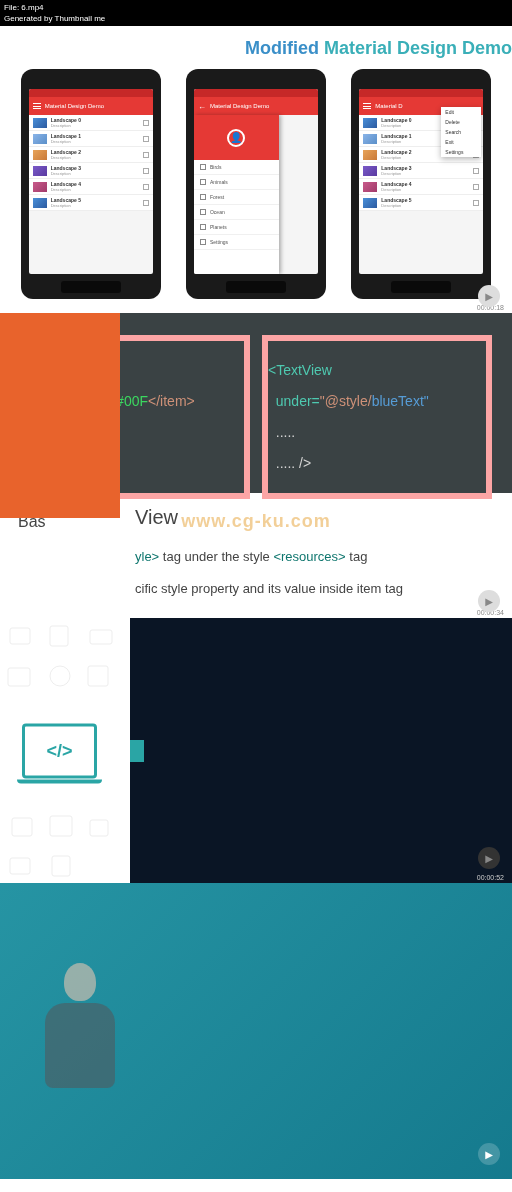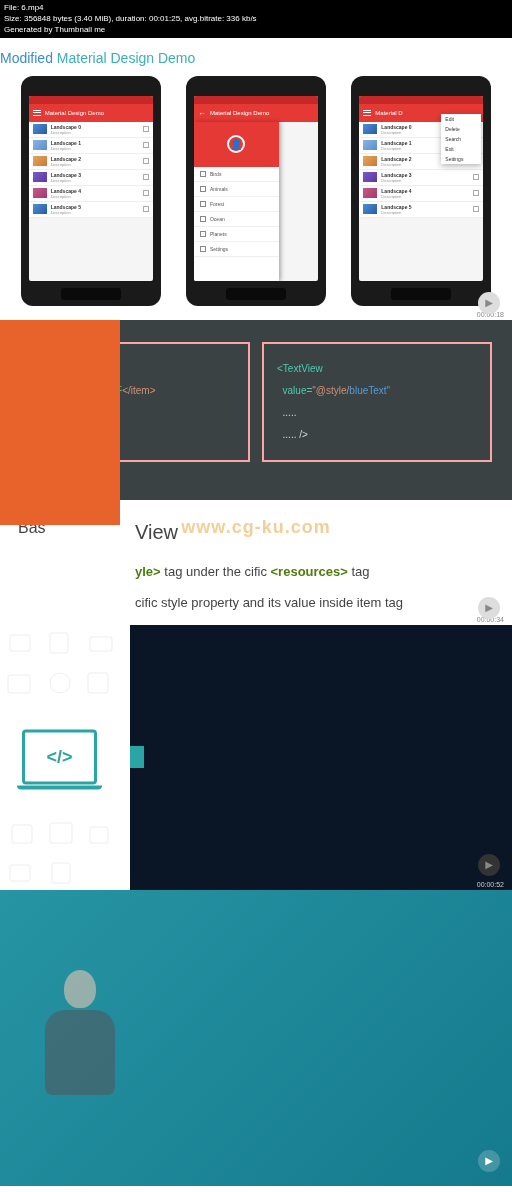--- a/index.html
+++ b/index.html
@@ -1,19 +1,19 @@
 <!DOCTYPE html>
 <html><head>
 <meta charset="utf-8">
 <style>
 *{margin:0;padding:0;box-sizing:border-box;font-family:Arial,sans-serif}
 body{width:512px;background:#fff}
 .top-meta{background:#000;color:#fff;font-size:8px;padding:2px 4px;line-height:1.4}
 .section1{background:#fff;padding:12px 0 4px;position:relative}
-.title{text-align:left;font-size:14px;font-weight:400}
+.title{text-align:right;font-size:18px;font-weight:700}
 .title .m1{color:#3a8fc8}.title .m2{color:#3aafb8}
 .phones{display:flex;justify-content:space-around;padding:10px 8px}
 .phone{width:140px;height:230px;background:#1a1a1a;border-radius:12px;padding:20px 8px 25px;position:relative}
 .phone::after{content:"";position:absolute;bottom:6px;left:50%;transform:translateX(-50%);width:60px;height:12px;border-radius:3px;background:#0a0a0a}
 .screen{width:100%;height:100%;background:#f5f5f5;border-radius:2px;overflow:hidden;display:flex;flex-direction:column}
 .status{height:8px;background:#c62828}
 .appbar{height:18px;background:#e53935;color:#fff;font-size:6px;display:flex;align-items:center;padding:0 4px;gap:4px}
 .ham{width:8px;height:6px;display:flex;flex-direction:column;justify-content:space-between}
 .ham span{height:1px;background:#fff}
 .arrow{font-size:8px}
@@ -34,28 +34,28 @@
 .ditem{padding:4px 6px;font-size:5px;color:#555;border-bottom:1px solid #f0f0f0;display:flex;align-items:center;gap:4px}
 .dicon{width:6px;height:6px;border:1px solid #888}
 .menu{position:absolute;right:2px;top:18px;width:40px;background:#fff;box-shadow:0 2px 6px rgba(0,0,0,.3);z-index:5}
 .mitem{padding:2px 4px;font-size:5px;color:#333}
 .ts{position:absolute;bottom:2px;right:8px;font-size:7px;color:#888}
 .play{position:absolute;bottom:6px;right:12px;width:22px;height:22px;border-radius:50%;background:#ddd;display:flex;align-items:center;justify-content:center;font-size:10px;color:#888}
 .section2{position:relative;background:#fff;height:305px;overflow:hidden}
 .codebg{background:#3a4244;height:180px;position:relative;padding:20px 0}
 .orange{position:absolute;left:0;top:0;width:120px;height:205px;background:#e8632c;z-index:2}
 .codeboxes{display:flex;gap:12px;padding:0 12px;position:absolute;left:8px;right:8px;top:22px}
-.codebox{border:2px solid #fca5a5;padding:14px 13px;flex:1;font-family:'Courier New',monospace;font-size:10px;line-height:2.2;color:#d4d4d4}
+.codebox{border:6px solid #fca5a5;padding:14px 0;flex:1;font-family:'Courier New',monospace;font-size:14px;line-height:2.2;color:#d4d4d4}
 .codebox .teal{color:#4ec9b0}
 .codebox .orng{color:#ce9178}
 .codebox .blue{color:#569cd6}
 .codebox .grn{color:#3bd65f}
 .leftlbl{position:absolute;left:18px;top:175px;z-index:1;color:#444;font-size:16px;line-height:1.4}
-.below{padding:8px 0 0 135px;font-size:13px;color:#444;line-height:2.4}
-.below .hl{color:#4d7c0f;font-weight:700}
+.below{padding:0 0 0 135px;font-size:13px;color:#444;line-height:2.4}
+.below .hl{color:#0f766e;font-weight:400}
 .view{font-size:20px;color:#444}
 .wm{position:absolute;left:50%;top:68%;transform:translate(-50%,-50%);font-size:18px;color:rgba(230,160,50,.5);font-weight:700;letter-spacing:1px}
 .ts2{position:absolute;bottom:2px;right:8px;font-size:7px;color:#888}
 .section3{height:265px;display:flex;position:relative;background:#fff}
 .lefticons{width:130px;background:#fff;position:relative;overflow:hidden}
 .iconbg{position:absolute;inset:0;opacity:.15}
 .iconbg svg{width:100%;height:100%}
 .laptop{position:absolute;left:22px;top:50%;transform:translateY(-50%);width:75px;height:55px;border:3px solid #2aa5a5;border-radius:4px}
 .laptop::after{content:"";position:absolute;bottom:-8px;left:-8px;right:-8px;height:4px;background:#2aa5a5;border-radius:0 0 4px 4px}
 .lscreen{position:absolute;inset:5px;display:flex;align-items:center;justify-content:center;color:#2aa5a5;font-size:18px;font-weight:700}
@@ -68,21 +68,20 @@
 .person{position:absolute;left:35px;top:80px;width:90px;height:130px}
 .head{width:32px;height:38px;background:rgba(200,190,175,.7);border-radius:50% 50% 45% 45%;margin:0 auto}
 .body{width:70px;height:85px;background:rgba(80,90,95,.6);border-radius:20px 20px 8px 8px;margin:2px auto 0}
 .play4{position:absolute;bottom:14px;right:12px;width:22px;height:22px;border-radius:50%;background:rgba(255,255,255,.2);display:flex;align-items:center;justify-content:center;font-size:10px;color:#fff}
 </style>
 </head>
 <body>
 
 <div class="top-meta">
   <div>File: 6.mp4</div>
-  <div>Size: 356848 bytes (3.40 MiB), duration: 00:01:25, avg.bitrate: 336 kb/s</div>
   <div>Generated by Thumbnail me</div>
 </div>
 
 <div class="section1">
   <div class="title">
     <span class="m1">Modified</span>
     <span class="m2">Material Design Demo</span>
   </div>
   <div class="phones">
     <div class="phone">
@@ -264,34 +263,34 @@
 
 <div class="section2">
   <div class="codebg">
     <div class="codeboxes">
       <div class="codebox">
         <div><span class="orng">"blueText"&gt;</span></div>
         <div><span class="orng">e="textColor"&gt;</span><span class="grn">#00F</span><span class="orng">&lt;/item&gt;</span></div>
       </div>
       <div class="codebox">
         <div><span class="teal">&lt;TextView</span></div>
-        <div>&nbsp;&nbsp;<span class="teal">value=</span><span class="orng">"@style/</span><span class="blue">blueText"</span></div>
+        <div>&nbsp;&nbsp;<span class="teal">under=</span><span class="orng">"@style/</span><span class="blue">blueText"</span></div>
         <div>&nbsp;&nbsp;<span>.....</span></div>
         <div>&nbsp;&nbsp;<span>..... /&gt;</span></div>
       </div>
     </div>
   </div>
   <div class="orange"></div>
   <div class="leftlbl">
     <div>Sty</div>
     <div>Bas</div>
   </div>
   <div class="below">
     <div class="view">View</div>
-    <div><span class="hl">yle&gt;</span><span> tag under the cific </span><span class="hl">&lt;resources&gt;</span><span> tag</span></div>
+    <div><span class="hl">yle&gt;</span><span> tag under the style </span><span class="hl">&lt;resources&gt;</span><span> tag</span></div>
     <div>cific style property and its value inside item tag</div>
   </div>
   <div class="wm">www.cg-ku.com</div>
   <div class="ts2">00:00:34</div>
   <div class="play" style="bottom:6px">▶</div>
 </div>
 
 <div class="section3">
   <div class="lefticons">
     <div class="iconbg">

